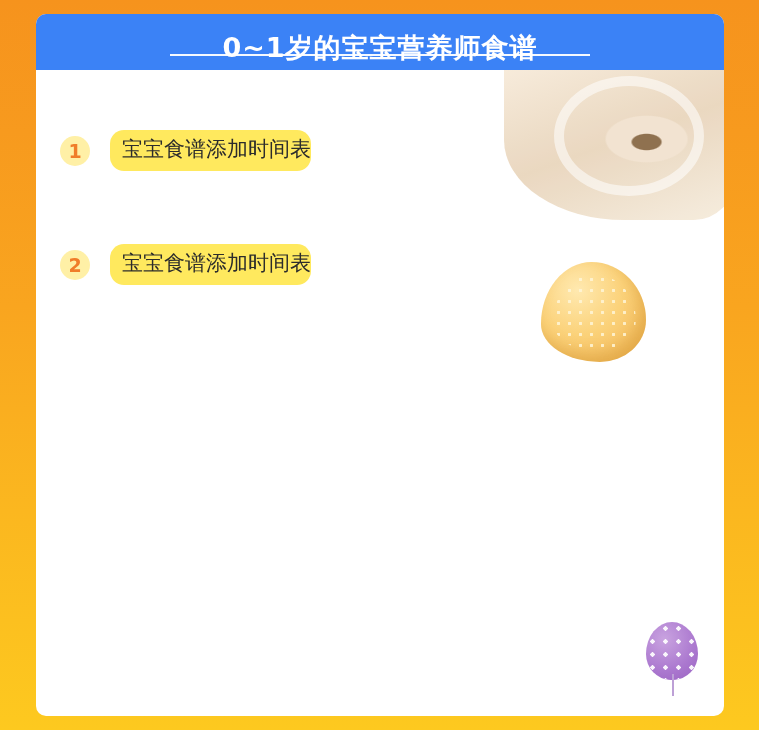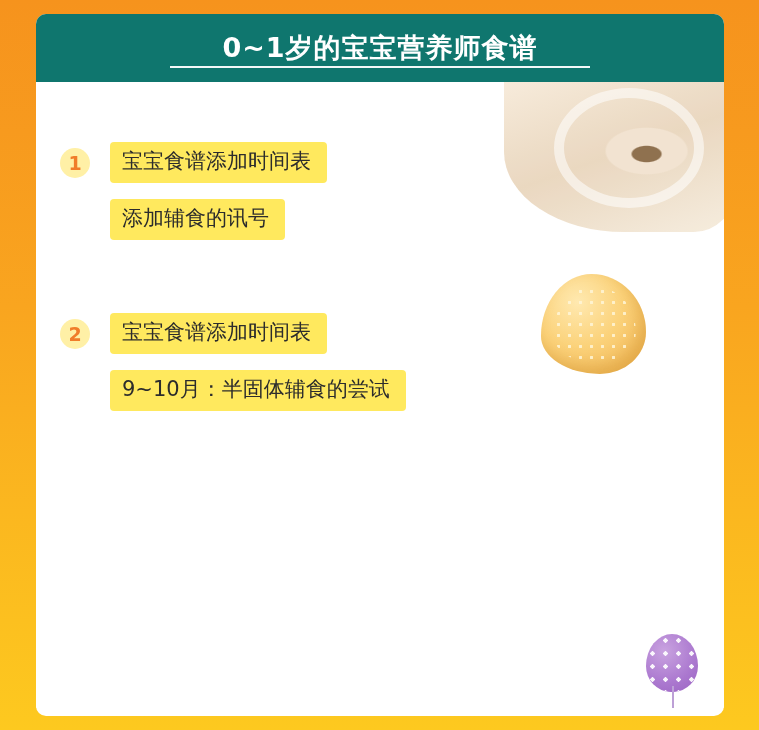--- a/index.html
+++ b/index.html
@@ -27,22 +27,22 @@
     top: 14px;
     width: 688px;
     height: 702px;
     background: #ffffff;
     border-radius: 10px;
     overflow: hidden;
     box-shadow: 0 0 0 0 rgba(0,0,0,0);
   }
   #header {
     position: relative;
-    height: 68px;
-    background: #0f766e;
+    height: 56px;
+    background: #3b82f6;
     width: 100%;
   }
   #header-title {
     position: absolute;
     left: 0;
     right: 0;
     top: 16px;
     text-align: center;
     color: #ffffff;
     font-size: 27px;
@@ -167,22 +167,22 @@
     width: 30px;
     height: 30px;
     margin-left: 24px;
   }
   .item-text {
     margin-left: 20px;
     background: #ffe95e;
     color: #2c2c2c;
     font-size: 21px;
     line-height: 1.2;
-    padding: 7px 16px 9px 12px;
-    border-radius: 4px;
+    padding: 7px 0 9px 12px;
+    border-radius: 14px;
     white-space: nowrap;
     font-family: "DejaVu Sans", "Liberation Sans", sans-serif;
   }
 </style>
 </head>
 <body>
 
 <div id="page">
   <div id="card">
 
@@ -200,40 +200,35 @@
       <div class="balloon-string" id="balloon-1-string"></div>
 
       <div id="list">
 
         <div class="row">
           <div class="badge">1</div>
           <div class="badge-spacer"></div>
           <div class="item-text">宝宝食谱添加时间表</div>
         </div>
 
-        <div class="row">
-          <div class="badge-spacer"></div>
-          <div class="item-text">添加辅食的讯号</div>
-        </div>
 
         <div class="row">
           <div class="badge-spacer"></div>
         </div>
 
         <div class="row">
           <div class="badge">2</div>
           <div class="badge-spacer"></div>
           <div class="item-text">宝宝食谱添加时间表</div>
         </div>
 
 
 
         <div class="row">
           <div class="badge-spacer"></div>
-          <div class="item-text">9~10月：半固体辅食的尝试</div>
         </div>
 
         <div class="row">
           <div class="badge-spacer"></div>
         </div>
 
       </div>
     </div>
   </div>
 </div>

